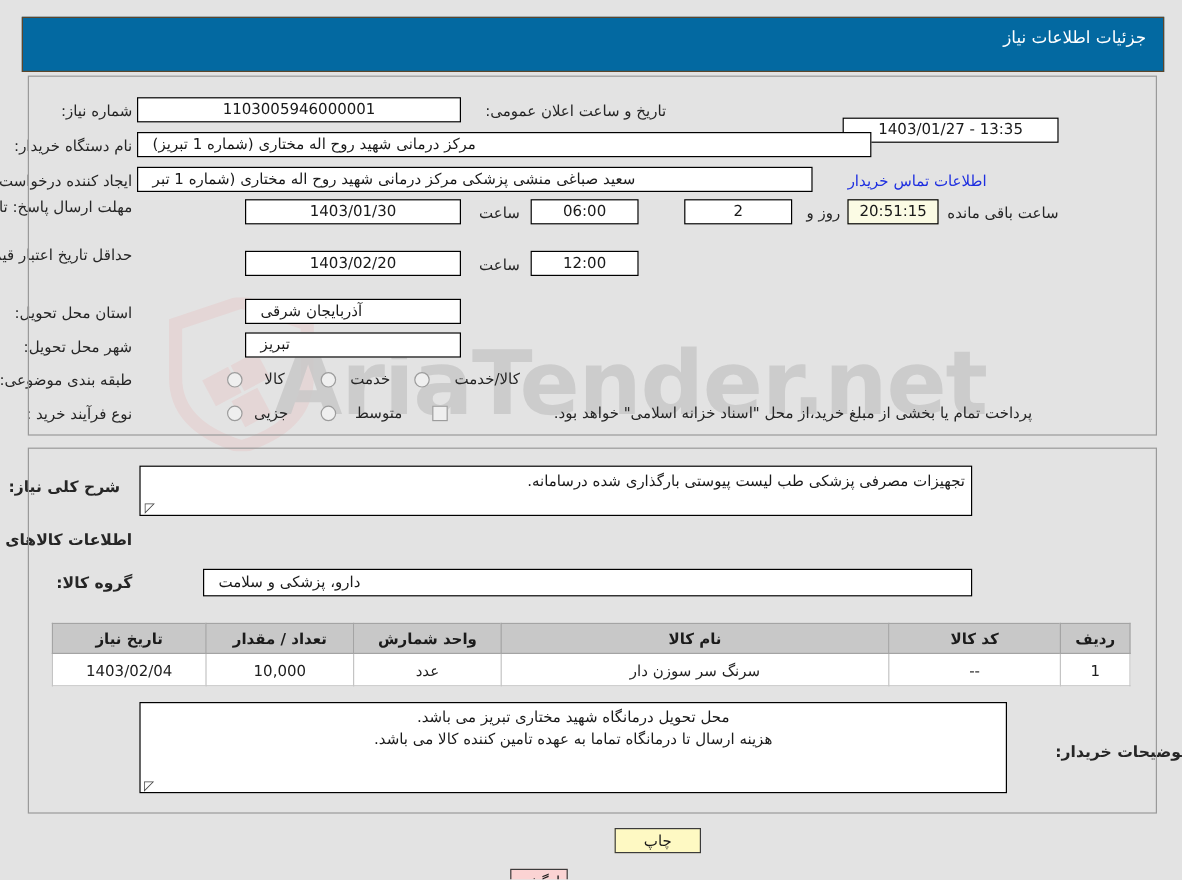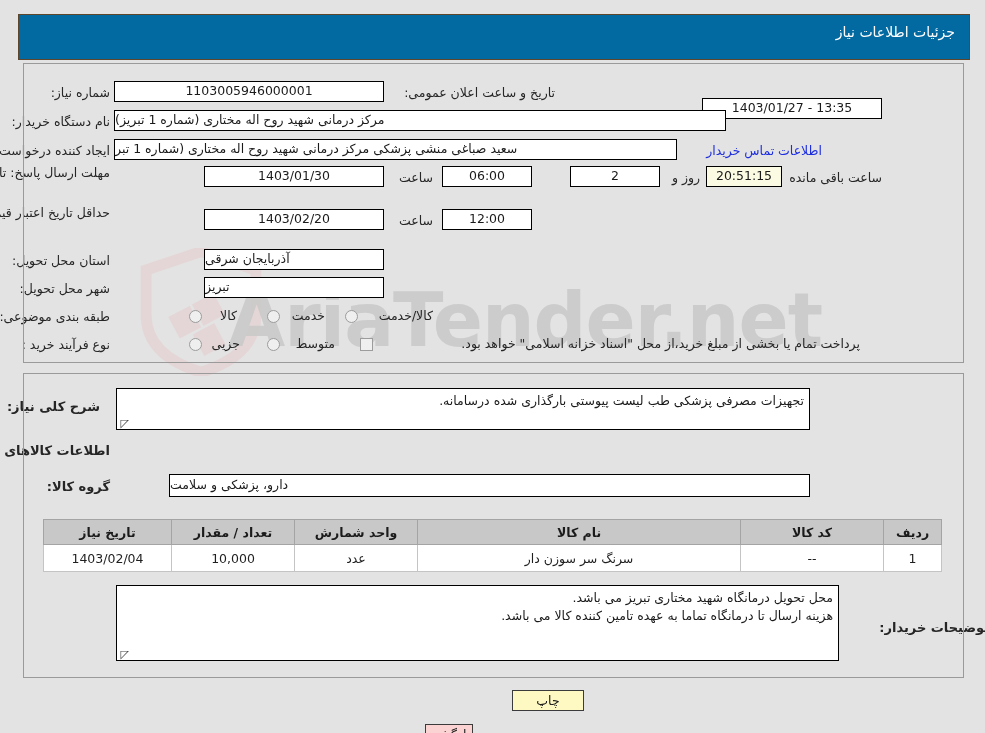--- a/index.html
+++ b/index.html
@@ -82,21 +82,21 @@
     position: absolute;
     background: #ffffff;
     border: 1px solid #000000;
     box-sizing: border-box;
     font-size: 12.5px;
     color: #1a1a1a;
     line-height: 1;
     display: flex;
     align-items: center;
     overflow: hidden;
-    padding: 0 0;
+    padding: 0 12px;
     white-space: nowrap;
   }
   .box.center   { justify-content: center; }
   .box.rightal  { justify-content: flex-end; }
   .box.highlight { background: #fbfbe4; }
 
   .link {
     position: absolute;
     font-size: 12.5px;
     color: #1d2ee0;
@@ -296,21 +296,21 @@
         <td>--</td>
         <td>سرنگ سر سوزن دار</td>
         <td>عدد</td>
         <td>10,000</td>
         <td>1403/02/04</td>
       </tr>
     </tbody>
   </table>
 
   <div class="lbl lbl-b" style="right:975px; top:620px; width:100px; text-align:right; right:auto; left:889px;">توضیحات خریدار:</div>
-  <div class="ta" style="right:146px; top:585px; width:723px; height:76px;">
+  <div class="ta" style="right:146px; top:585px; width:723px; height:76px;text-align:center;">
     <div>محل تحویل درمانگاه شهید مختاری تبریز می باشد.</div>
     <div>هزینه ارسال تا درمانگاه تماما به عهده تامین کننده کالا می باشد.</div>
     <span class="grip">◸</span>
   </div>
 
   <div class="btn" id="btn-back">بازگشت</div>
   <div class="btn" id="btn-print">چاپ</div>
 
 </div>
 

